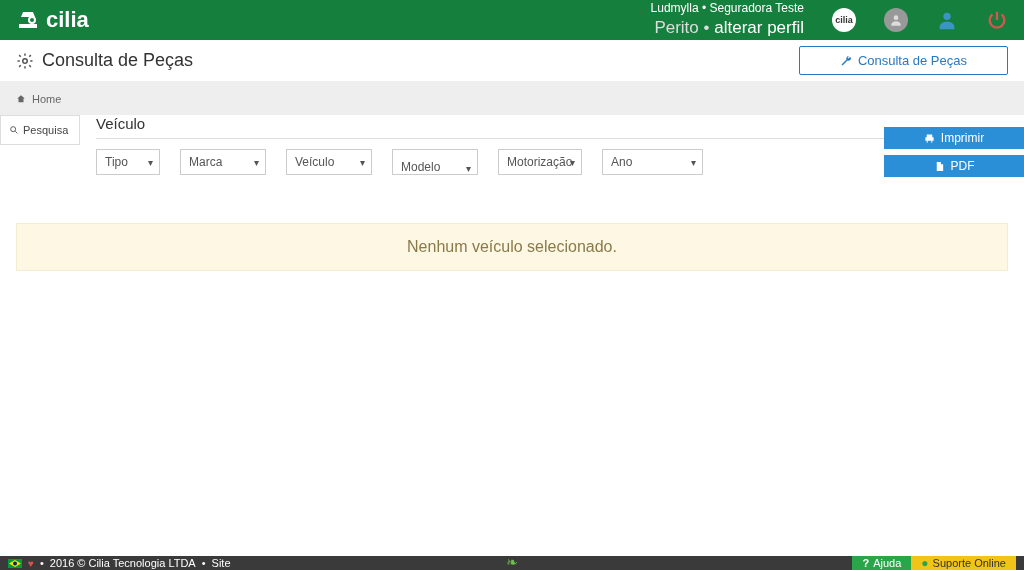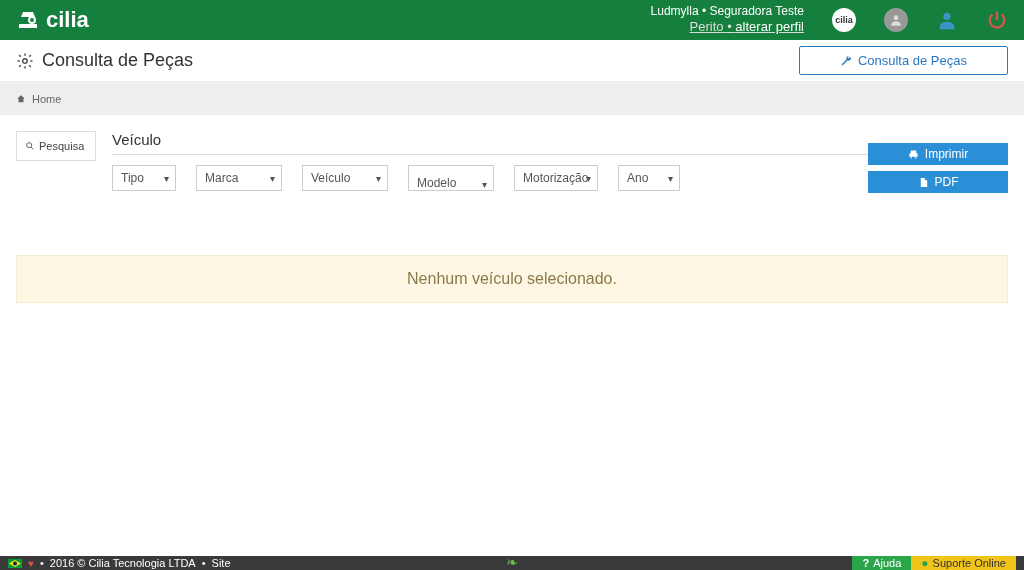--- a/index.html
+++ b/index.html
@@ -5,59 +5,59 @@
 * { margin: 0; padding: 0; box-sizing: border-box; font-family: Arial, Helvetica, sans-serif; }
 body { width: 1024px; height: 570px; background: #fff; overflow: hidden; position: relative; }
 
 
 .topbar { height: 40px; background: #15803d; display: flex; align-items: center; justify-content: space-between; padding: 0 16px; }
 .logo { display: flex; align-items: center; gap: 6px; color: #fff; }
 .logo-icon { width: 24px; height: 20px; }
 .logo-text { font-size: 22px; font-weight: bold; letter-spacing: 0px; }
 .topbar-right { display: flex; align-items: center; gap: 28px; }
 .userblock { text-align: right; color: #fff; font-size: 12px; line-height: 1.3; }
-.userblock .sub { font-size: 13px; color: #ddd; text-decoration: underline; }
+.userblock .sub { font-size: 17px; color: #ddd; }
 .userblock a { color: #fff; text-decoration: none; }
 .circle-icon { width: 24px; height: 24px; border-radius: 50%; background: #fff; display: flex; align-items: center; justify-content: center; font-size: 9px; color:#333; font-weight:bold; }
 .circle-icon.gray { background: #999; }
 .user-ico { color: #3b94c6; font-size: 20px; }
 .power-ico { color: #d9534f; font-size: 20px; }
 
 
 .titlebar { height: 42px; display: flex; align-items: center; justify-content: space-between; padding: 0 16px; border-bottom: 1px solid #eee; }
 .titlebar-left { display: flex; align-items: center; gap: 8px; }
 .gear-ico { width: 18px; height: 18px; color: #555; }
 .page-title { font-size: 18px; color: #333; }
 .consulta-btn { border: 1px solid #2a78bf; color: #2a78bf; background: #fff; padding: 6px 40px; font-size: 13px; display: flex; align-items: center; gap: 6px; border-radius: 2px; cursor: pointer; }
 .consulta-btn .wrench { width: 12px; height: 12px; }
 
 
 .crumbbar { height: 33px; background: #eee; display: flex; align-items: center; gap: 6px; padding: 0 16px; font-size: 11px; color: #666; }
 .crumbbar .home-ico { width: 10px; height: 10px; }
 
 
-.main { display: flex; padding: 16px; gap: 0; }
+.main { display: flex; gap: 0; }
 .sidebar { width: 80px; display: flex; flex-direction: column; }
 .side-tab { font-size: 11px; padding: 8px 8px; display: flex; align-items: center; gap: 4px; border: 1px solid #ddd; background: #fff; cursor: pointer; color: #444; }
 .side-tab.active { background: #3a3a3a; color: #fff; border-color: #3a3a3a; }
 .side-tab .ico { width: 10px; height: 10px; }
 
 .content { flex: 1; padding-left: 16px; }
 .section-title { font-size: 15px; color: #333; margin-bottom: 10px; border-bottom: 1px solid #ddd; padding-bottom: 6px; }
 
 .filters-row { display: flex; align-items: flex-start; justify-content: space-between; }
 .selects { display: flex; gap: 20px; }
 .sel { border: 1px solid #ccc; height: 26px; font-size: 12px; color: #555; padding: 0 22px 0 8px; background: #fff; position: relative; display: flex; align-items: center; cursor: pointer; min-width: 60px; }
 .sel::after { content: "▾"; position: absolute; right: 6px; font-size: 10px; color: #555; }
 .sel.tipo { width: 64px; }
 .sel.marca { width: 86px; }
 .sel.veic { width: 86px; }
 .sel.modelo { width: 86px; align-items: flex-end; }
 .sel.motor { width: 84px; }
-.sel.ano { width: 62px; }
+.sel.ano { width: 101px; }
 
 .actions { display: flex; flex-direction: column; gap: 6px; margin-top: -22px; }
 .action-btn { width: 140px; height: 22px; background: #2a8fd6; color: #fff; font-size: 12px; border: none; display: flex; align-items: center; justify-content: center; gap: 6px; cursor: pointer; }
 .action-btn .ico { width: 11px; height: 11px; fill: #fff; }
 
 
 .alert { margin: 46px 16px 0 16px; background: #fdf7e3; border: 1px solid #f3eccf; color: #8a7a4a; font-size: 16px; padding: 14px; text-align: center; }
 
 
 .footer { position: absolute; bottom: 0; left: 0; right: 0; height: 14px; background: #3a3a3a; color: #fff; font-size: 11px; display: flex; align-items: center; justify-content: space-between; padding: 0 8px; overflow: hidden; }

